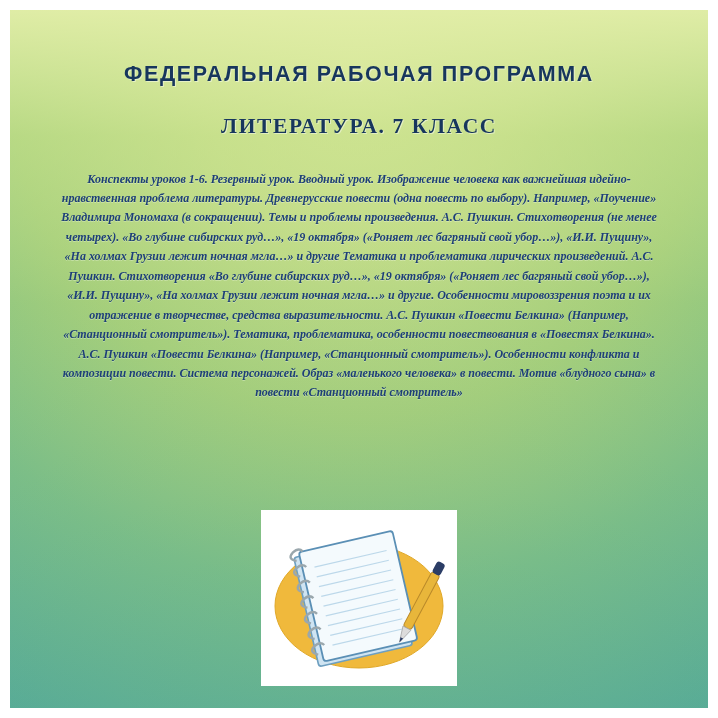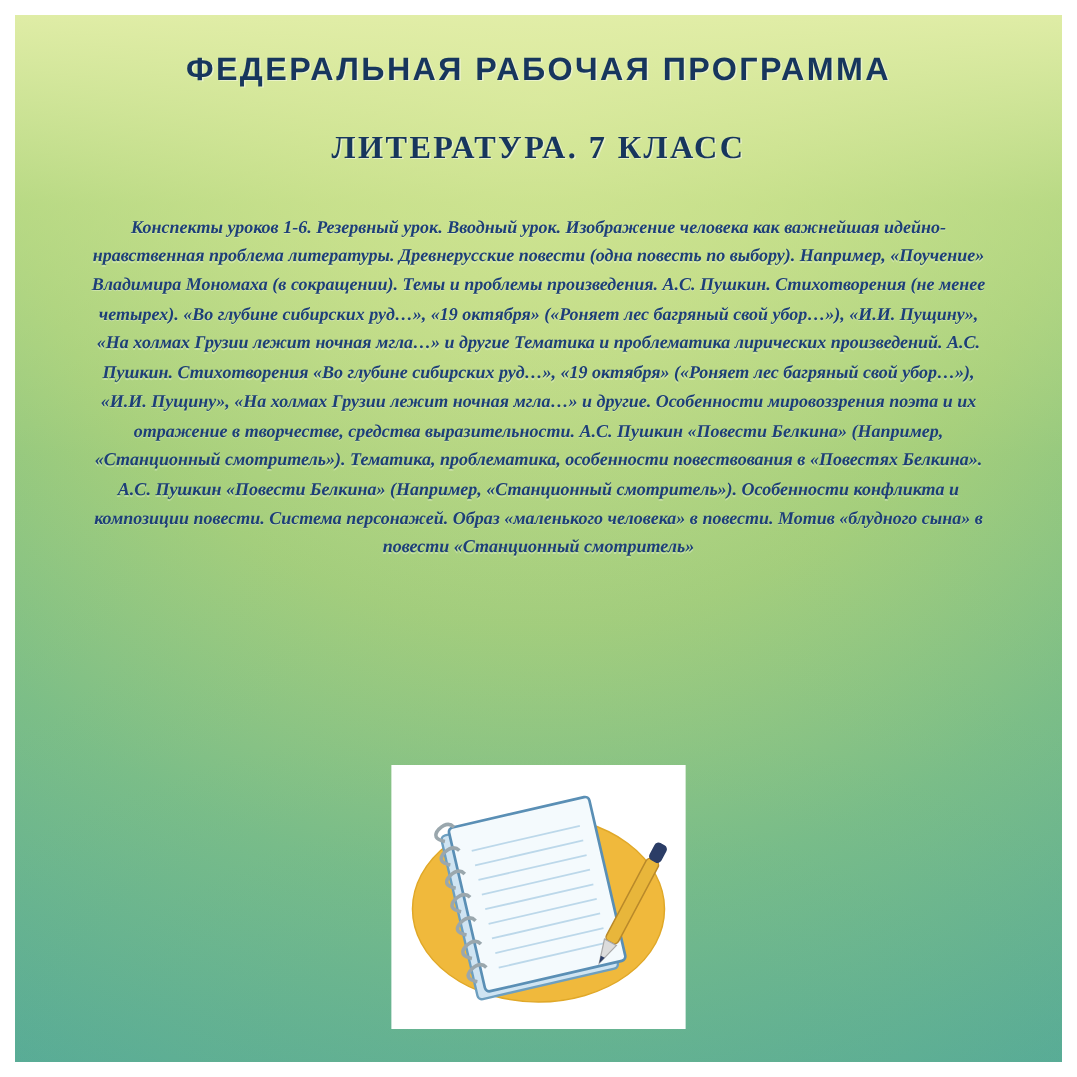--- a/index.html
+++ b/index.html
@@ -38,21 +38,21 @@
     background:
       linear-gradient(to bottom, rgba(226,238,168,0.95) 0%, rgba(198,226,140,0.55) 18%, rgba(150,205,120,0.15) 42%, rgba(90,176,150,0.10) 70%, rgba(70,165,160,0.25) 100%);
     pointer-events: none;
   }
   .content {
     position: relative;
     z-index: 2;
     width: 100%;
     height: 100%;
     box-sizing: border-box;
-    padding: 10px 26px 0 26px;
+    padding: 38px 26px 0 26px;
   }
   .title-block {
     text-align: center;
     color: #1f3d66;
   }
   .title-line1 {
     font-size: 21.5px;
     font-weight: bold;
     letter-spacing: 1.6px;
     color: #17365d;

